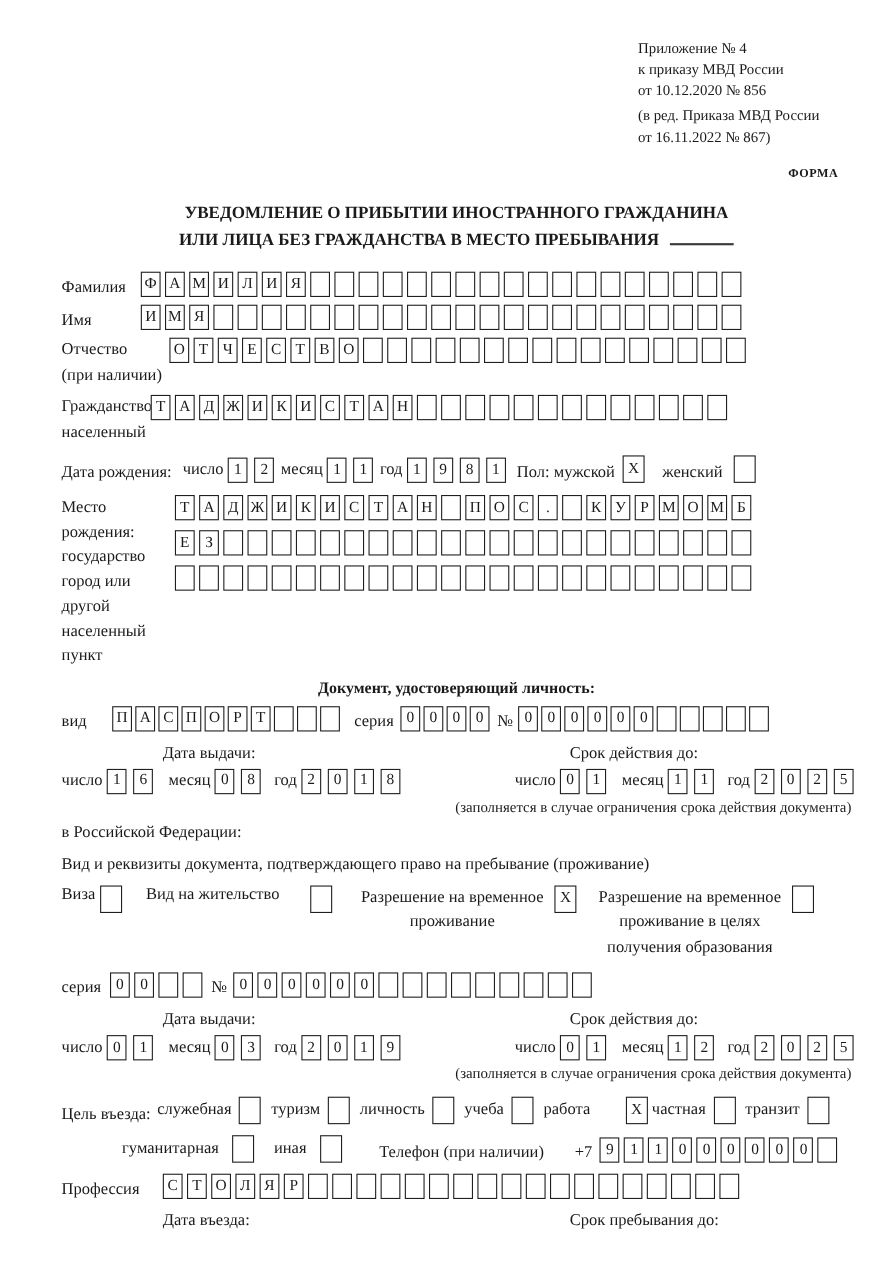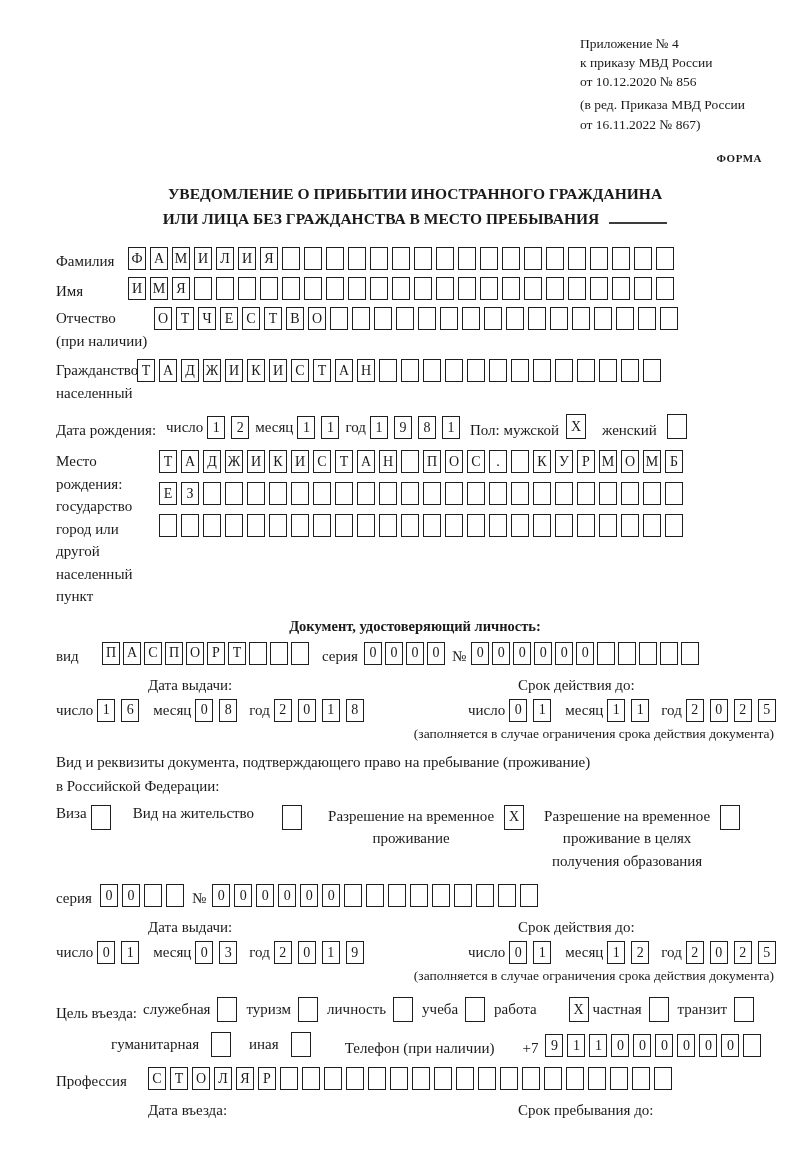--- a/index.html
+++ b/index.html
@@ -411,22 +411,22 @@
       <span class="boxes">
           <span class="cbox">2</span>
           <span class="cbox">0</span>
           <span class="cbox">2</span>
           <span class="cbox">5</span>
         </span>
     </span>
   </div>
   <div class="note-r">(заполняется в случае ограничения срока действия документа)</div>
 
+  <div style="margin-top:7px;">в Российской Федерации:</div>
   <div style="margin-top:12px;">Вид и реквизиты документа, подтверждающего право на пребывание (проживание)</div>
-  <div style="margin-top:7px;">в Российской Федерации:</div>
 
   <div class="opts">
     <span class="opt">
       <span>Виза</span>
       <span class="cbox chk" style="margin-left:4px;"></span>
     </span>
     <span class="opt" style="margin-left:22px;">
       <span>Вид на жительство</span>
       <span class="cbox chk" style="margin-left:28px;"></span>
     </span>

